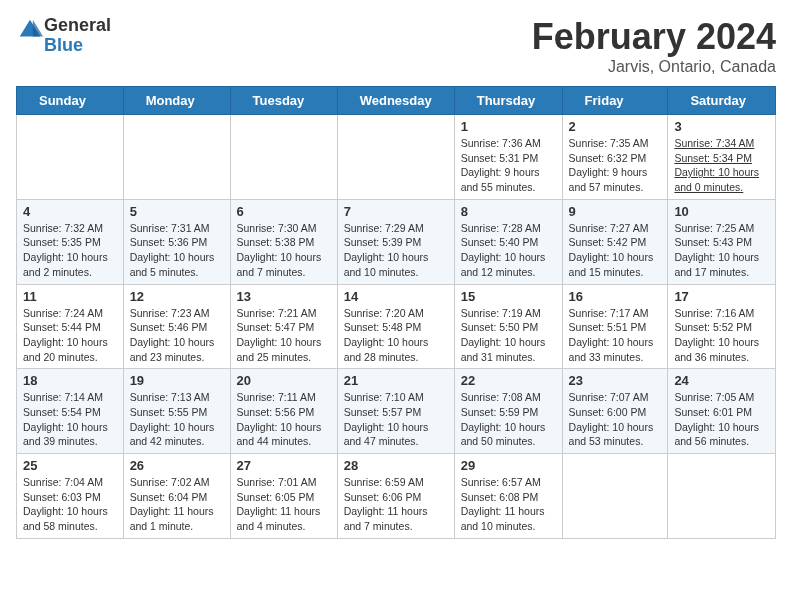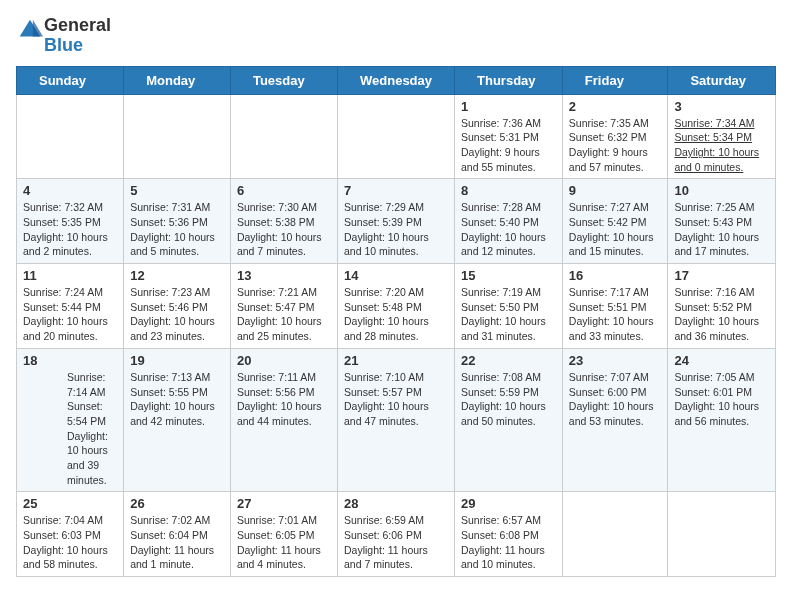--- a/index.html
+++ b/index.html
@@ -93,20 +93,24 @@
   <div class="logo">
     <svg class="logo-icon" viewBox="0 0 30 30">
       <polygon points="15,4 26,22 4,22" fill="#2a7ab8"></polygon>
       <polygon points="18,4 29,22 18,22" fill="#1a5a9a" opacity="0.7"></polygon>
     </svg>
     <div class="logo-text">
       <span style="font-size:18px;font-weight:bold;color:#333;line-height:1.1;">General</span>
       <span style="font-size:18px;font-weight:bold;color:#2a7ab8;line-height:1.1;">Blue</span>
     </div>
   </div>
+  <div class="title-area">
+    <div class="month-title">February 2024</div>
+    <div class="location-title">Jarvis, Ontario, Canada</div>
+  </div>
 </div>
 
 <table class="calendar">
   <thead>
     <tr>
     <th>Sunday</th>
         <th>Monday</th>
         <th>Tuesday</th>
         <th>Wednesday</th>
         <th>Thursday</th>
@@ -223,21 +227,21 @@
         <td>
           <div class="day-num">17</div>
           <div class="day-info" style="white-space: pre-line;">Sunrise: 7:16 AM
 Sunset: 5:52 PM
 Daylight: 10 hours and 36 minutes.</div>
         </td>
       </tr>
       <tr>
         <td>
           <div class="day-num">18</div>
-          <div class="day-info" style="white-space: pre-line; margin-left: 44px;">Sunrise: 7:14 AM
+          <div class="day-info" style="white-space: pre-line;">Sunrise: 7:14 AM
 Sunset: 5:54 PM
 Daylight: 10 hours and 39 minutes.</div>
         </td>
         <td>
           <div class="day-num">19</div>
           <div class="day-info" style="white-space: pre-line;">Sunrise: 7:13 AM
 Sunset: 5:55 PM
 Daylight: 10 hours and 42 minutes.</div>
         </td>
         <td>

